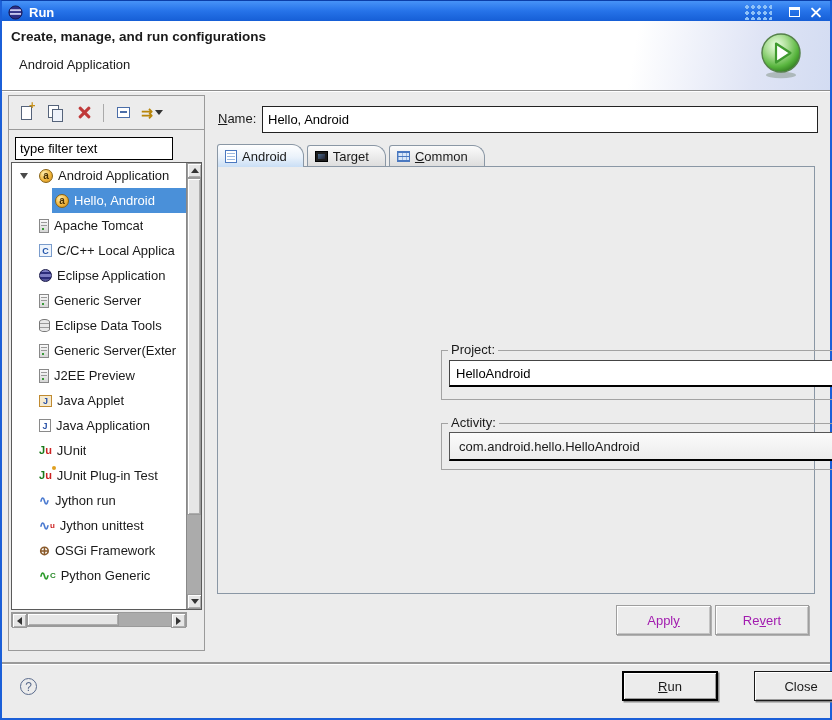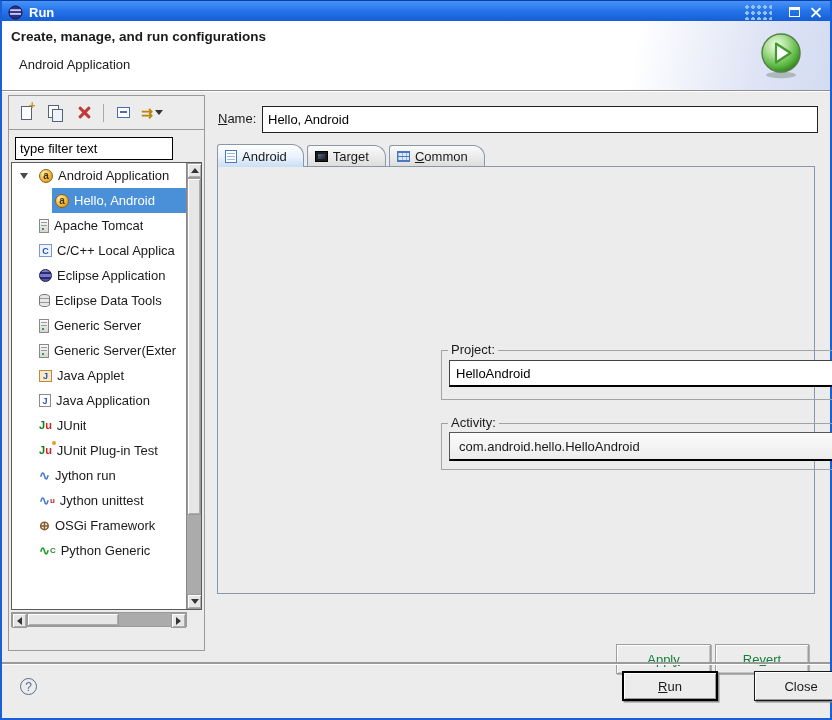--- a/index.html
+++ b/index.html
@@ -146,22 +146,22 @@
   .proj-input { position:absolute; left:7px; top:9px; width:470px; height:27px; border:1px solid #444;
                 border-bottom:2px solid #000; background:#fff; font-family:inherit; font-size:13px; padding:0 6px; }
   .btn { background:#ececec; border:1px solid #1a1a1a; font-family:inherit; font-size:13px; color:#1a1a1a;
          box-shadow:inset 1px 1px 0 #ffffff, inset -1px -1px 0 #9b9b9b, 1.5px 1.5px 0 #8a8a8a;
          display:flex; align-items:center; justify-content:center; cursor:pointer; }
   .combo { position:absolute; left:7px; top:8px; width:564px; height:29px; border:1px solid #555; border-bottom:2px solid #000;
            background:linear-gradient(180deg,#fbfbfb,#ececec); display:flex; align-items:center; padding-left:9px; cursor:pointer; }
 
   .apply-btn { position:absolute; left:614px; top:604px; width:95px; height:30px; }
   .revert-btn { position:absolute; left:713px; top:604px; width:94px; height:30px; }
-  .btn.disabled { color:#15803d; border-color:#9e9e9e;
-                  box-shadow:inset 1px 1px 0 #fff, inset -1px -1px 0 #c4c4c4, 1px 1px 0 #b0b0b0; cursor:default;margin-top:39px; }
+  .btn.disabled { color:#a21caf; border-color:#9e9e9e;
+                  box-shadow:inset 1px 1px 0 #fff, inset -1px -1px 0 #c4c4c4, 1px 1px 0 #b0b0b0; cursor:default; }
 
   
   .footer-sep { position:absolute; left:0; right:0; top:661px; height:2px; background:#9a9a9a; box-shadow:0 1px 0 #fff; }
   .help-btn { position:absolute; left:18px; top:677px; width:17px; height:17px; border:1px solid #5a6b8c; border-radius:50%;
               color:#5a6b8c; font-size:12px; display:flex; align-items:center; justify-content:center; cursor:pointer; }
   .run-btn { position:absolute; left:620px; top:670px; width:96px; height:30px; border:2px solid #000; }
   .close-btn { position:absolute; left:752px; top:670px; width:94px; height:30px; }
   u { text-decoration:underline; }
 </style>
 </head>
@@ -264,36 +264,43 @@
           <div class="trow">
             <span class="t-ind0"></span>
             <span class="t-inner">
               <span class="ticon i-eclipse"></span>
               <span class="t-label">Eclipse Application</span>
             </span>
           </div>
           <div class="trow">
             <span class="t-ind0"></span>
             <span class="t-inner">
+              <span class="ticon i-server"></span>
+              <span class="t-label">Generic Server</span>
+            </span>
+          </div>
+          <div class="trow">
+            <span class="t-ind0"></span>
+            <span class="t-inner">
               <span class="ticon i-db"></span>
               <span class="t-label">Eclipse Data Tools</span>
             </span>
           </div>
           <div class="trow">
             <span class="t-ind0"></span>
             <span class="t-inner">
               <span class="ticon i-server"></span>
-              <span class="t-label">Generic Server</span>
+              <span class="t-label">Generic Server(Exter</span>
             </span>
           </div>
           <div class="trow">
             <span class="t-ind0"></span>
             <span class="t-inner">
               <span class="ticon i-server"></span>
-              <span class="t-label">Generic Server(Exter</span>
+              <span class="t-label">J2EE Preview</span>
             </span>
           </div>
           <div class="trow">
             <span class="t-ind0"></span>
             <span class="t-inner">
               <span class="ticon i-japplet">J</span>
               <span class="t-label">Java Applet</span>
             </span>
           </div>
           <div class="trow">

